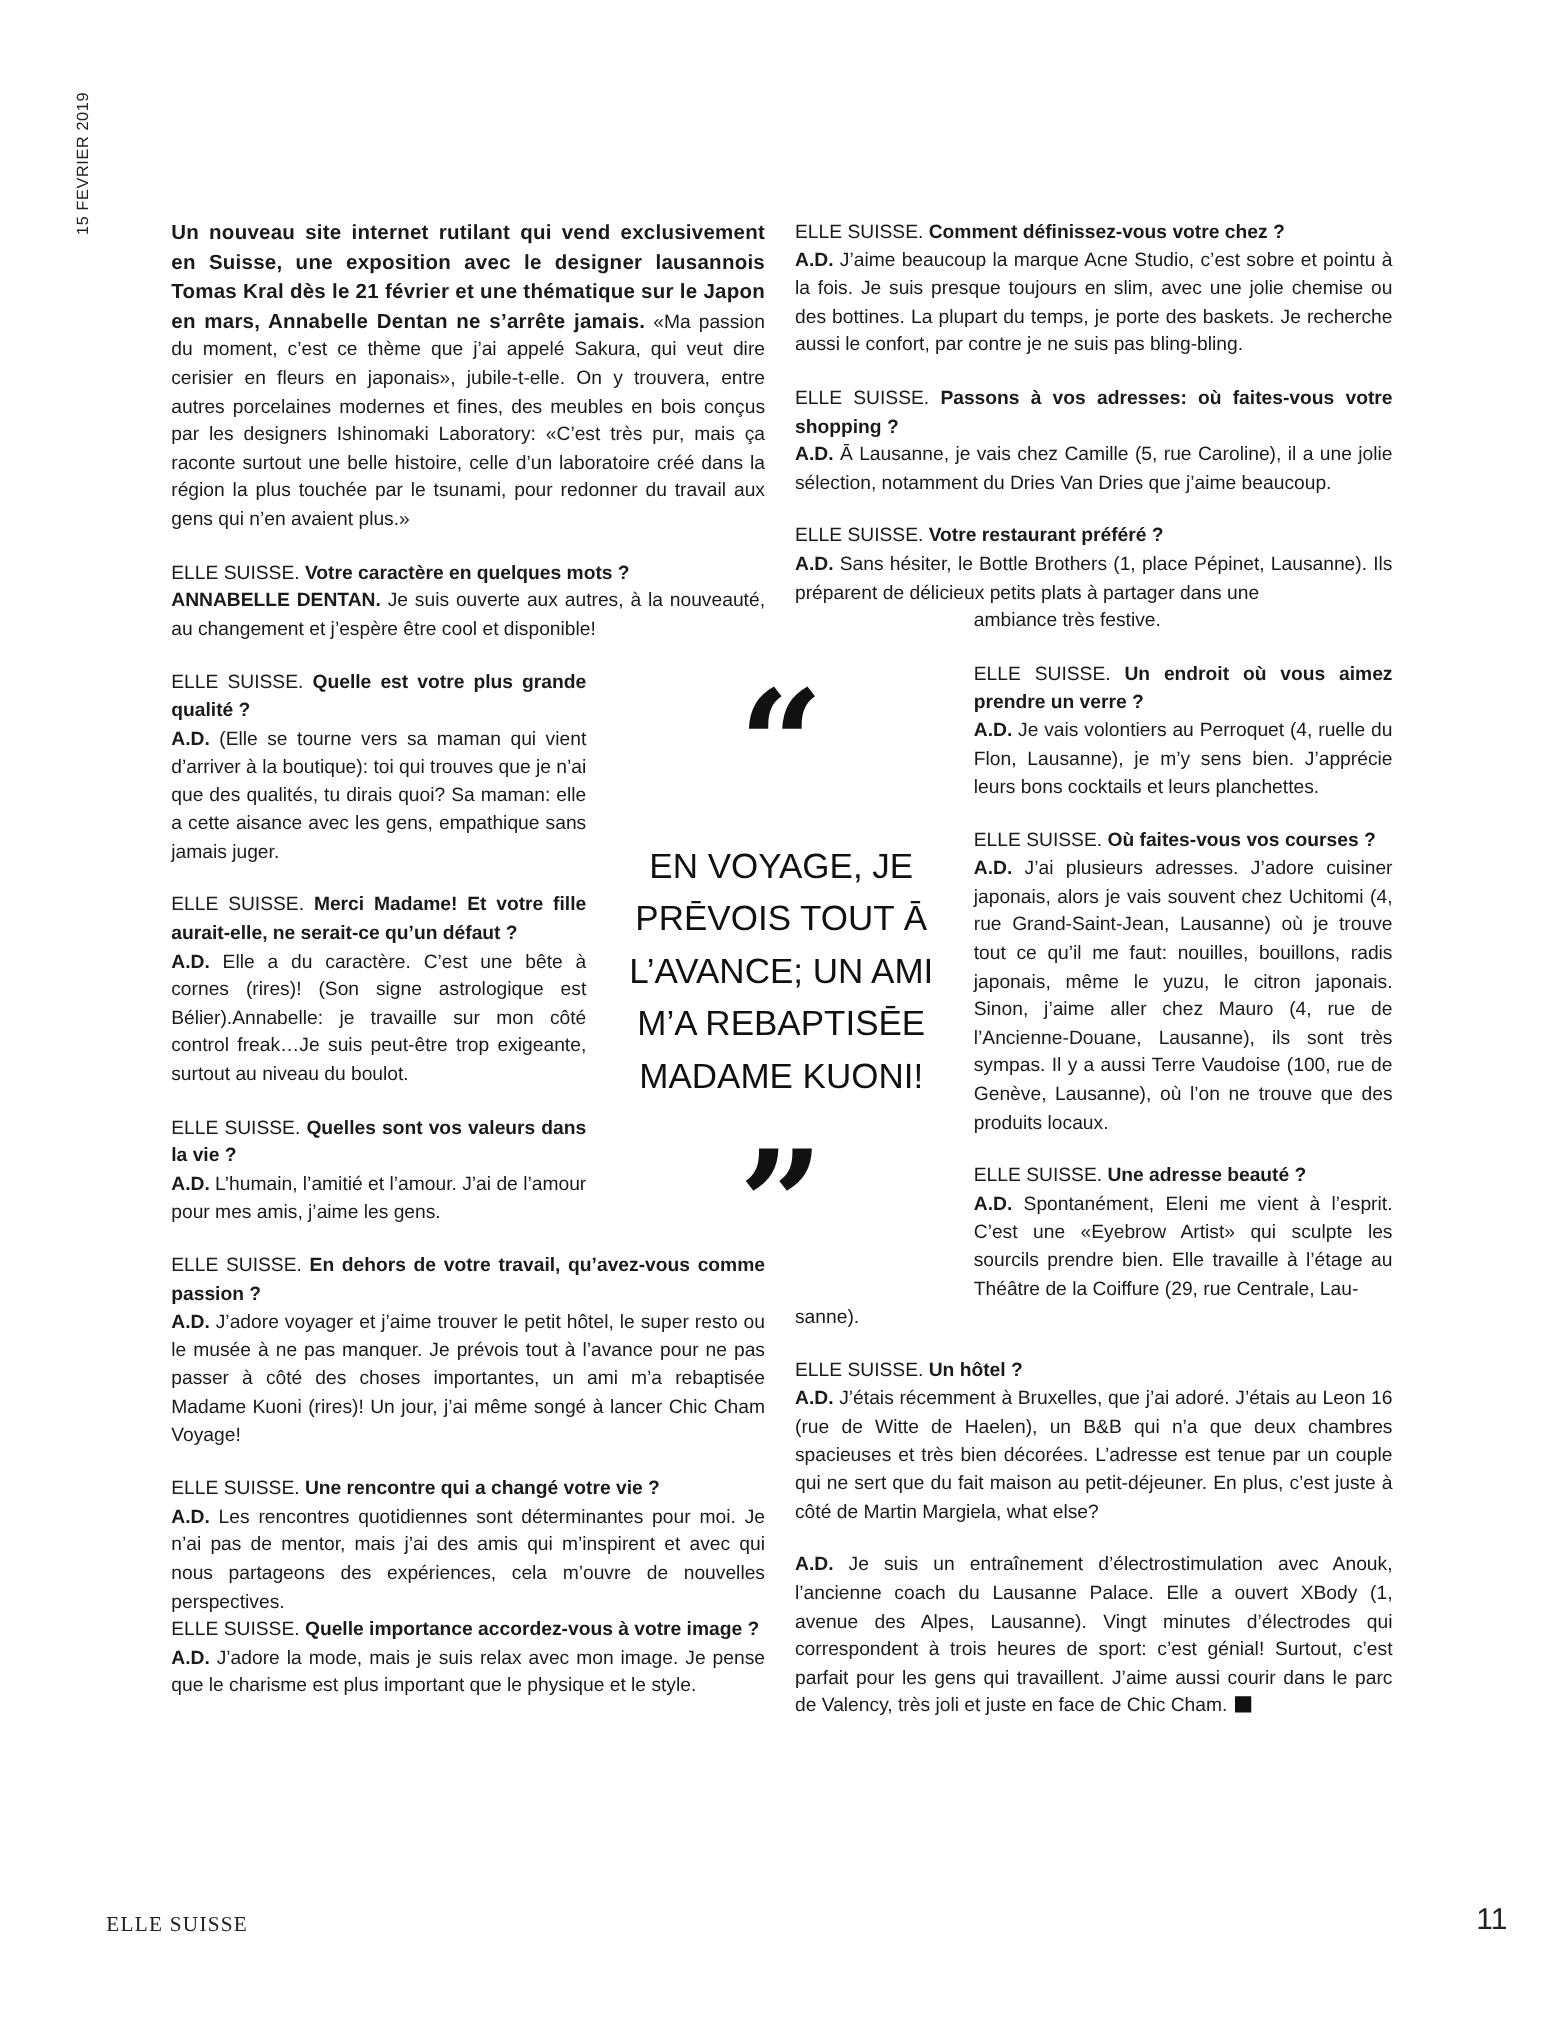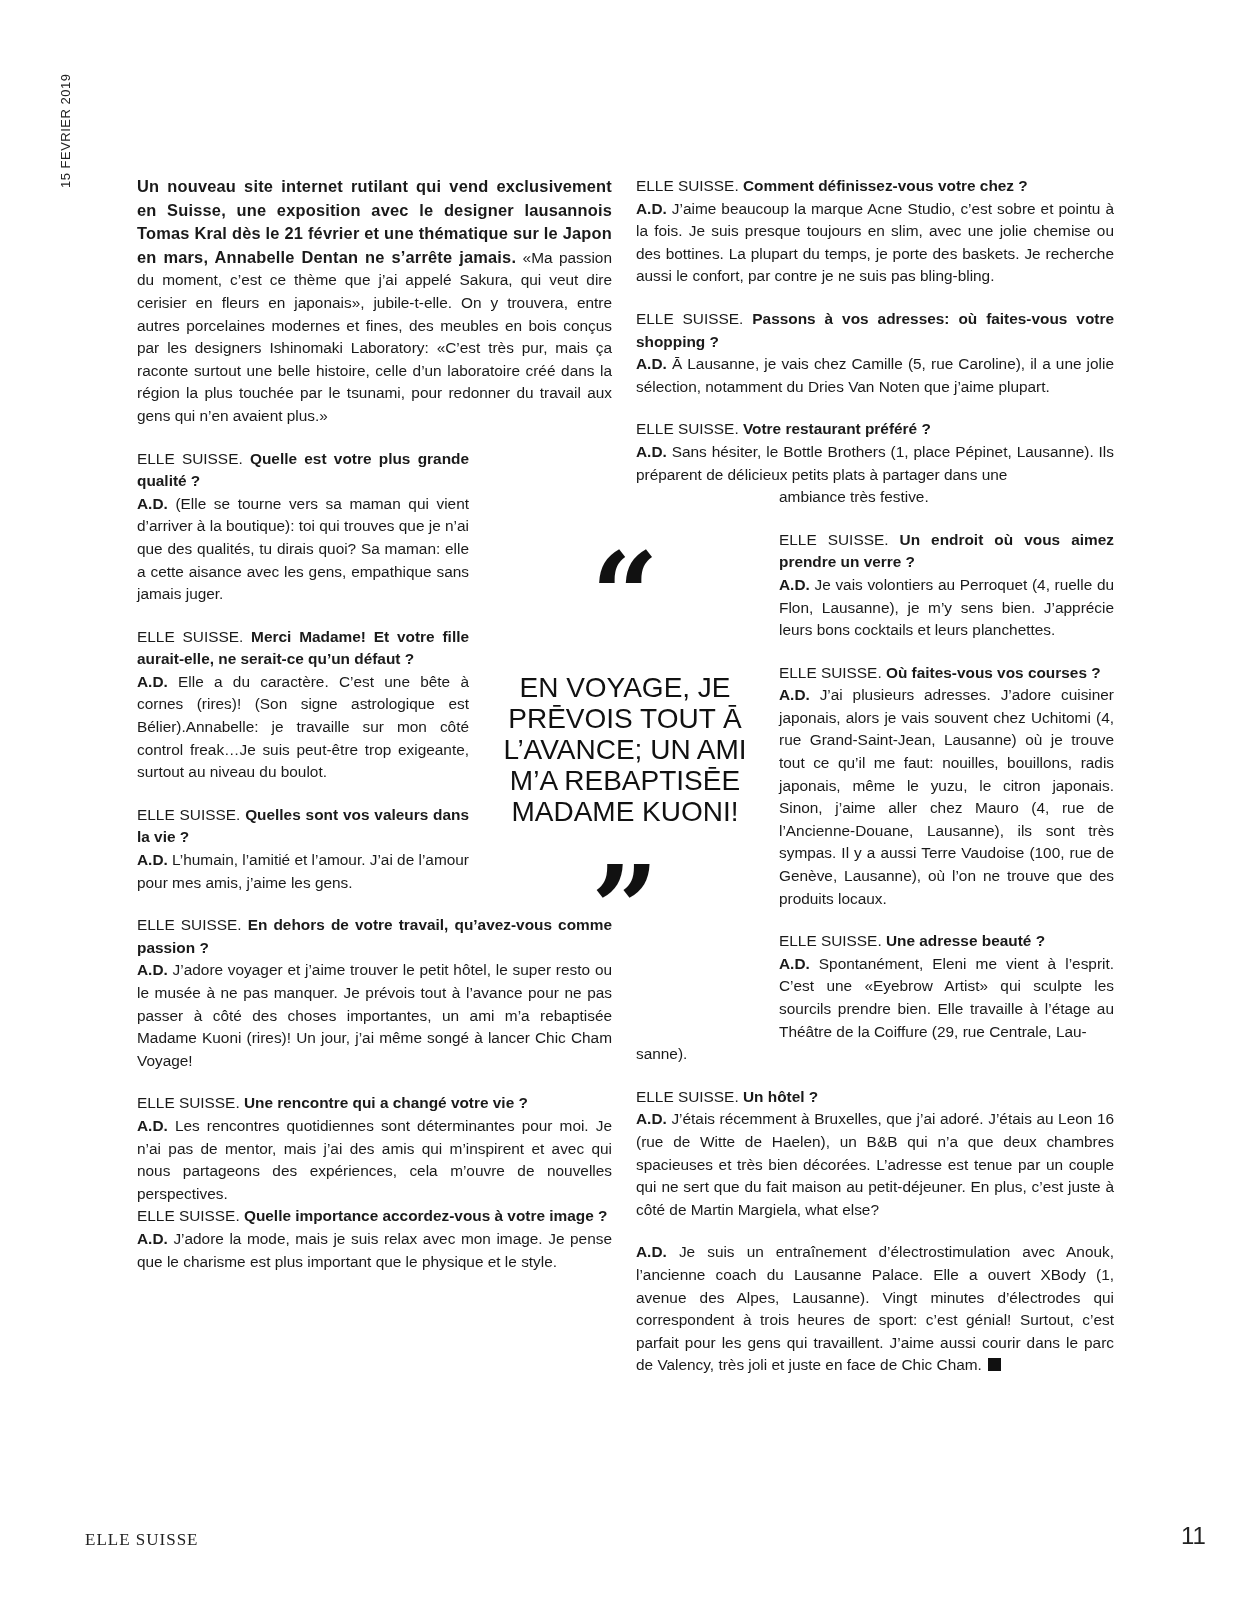--- a/index.html
+++ b/index.html
@@ -45,21 +45,21 @@
     font-weight: 700;
     font-size: 118px;
     line-height: 80px;
     height: 80px;
     color: #111;
   }
   .quote-open { margin-top: 8px; }
   .quote-text {
     margin-top: 36px;
     font-size: 28px;
-    line-height: 31px;
+    line-height: 42px;
     font-weight: 400;
     text-transform: uppercase;
     color: #111;
   }
   .quote-close { margin-top: 42px; }
   .end-mark {
     display: inline-block;
     width: 13px; height: 13px;
     background: #111;
     margin-left: 6px;
@@ -78,20 +78,24 @@
 </head>
 <body>
 
 <div class="side-date">15 FEVRIER 2019</div>
 
 <div class="col col-left">
   <p class="block">
     <span class="lead-bold">Un nouveau site internet rutilant qui vend exclusivement en Suisse, une exposition avec le designer lausannois Tomas Kral dès le 21 février et une thématique sur le Japon en mars, Annabelle Dentan ne s’arrête jamais.</span><span> «Ma passion du moment, c’est ce thème que j’ai appelé Sakura, qui veut dire cerisier en fleurs en japonais», jubile-t-elle. On y trouvera, entre autres porcelaines modernes et fines, des meubles en bois conçus par les designers Ishinomaki Laboratory: «C’est très pur, mais ça raconte surtout une belle histoire, celle d’un laboratoire créé dans la région la plus touchée par le tsunami, pour redonner du travail aux gens qui n’en avaient plus.»</span>
   </p>
 
+  <div class="block">
+    <span class="q"><span class="q-brand">ELLE SUISSE.</span> <span>Votre caractère en quelques mots ?</span></span>
+    <span class="a-label">ANNABELLE DENTAN.</span> <span>Je suis ouverte aux autres, à la nouveauté, au changement et j’espère être cool et disponible!</span>
+  </div>
 
   <div class="block narrow">
     <span class="q"><span class="q-brand">ELLE SUISSE.</span> <span>Quelle est votre plus grande qualité ?</span></span>
     <span class="a-label">A.D.</span> <span>(Elle se tourne vers sa maman qui vient d’arriver à la boutique): toi qui trouves que je n’ai que des qualités, tu dirais quoi? Sa maman: elle a cette aisance avec les gens, empathique sans jamais juger.</span>
   </div>
 
   <div class="block narrow">
     <span class="q"><span class="q-brand">ELLE SUISSE.</span> <span>Merci Madame! Et votre fille aurait-elle, ne serait-ce qu’un défaut ?</span></span>
     <span class="a-label">A.D.</span> <span>Elle a du caractère. C’est une bête à cornes (rires)! (Son signe astrologique est Bélier).Annabelle: je travaille sur mon côté control freak…Je suis peut-être trop exigeante, surtout au niveau du boulot.</span>
   </div>
@@ -124,21 +128,21 @@
 </div>
 
 <div class="col col-right">
   <div class="block">
     <span class="q"><span class="q-brand">ELLE SUISSE.</span> <span>Comment définissez-vous votre chez ?</span></span>
     <span class="a-label">A.D.</span> <span>J’aime beaucoup la marque Acne Studio, c’est sobre et pointu à la fois. Je suis presque toujours en slim, avec une jolie chemise ou des bottines. La plupart du temps, je porte des baskets. Je recherche aussi le confort, par contre je ne suis pas bling-bling.</span>
   </div>
 
   <div class="block">
     <span class="q"><span class="q-brand">ELLE SUISSE.</span> <span>Passons à vos adresses: où faites-vous votre shopping ?</span></span>
-    <span class="a-label">A.D.</span> <span>Ā Lausanne, je vais chez Camille (5, rue Caroline), il a une jolie sélection, notamment du Dries Van Noten que j’aime plupart.</span>
+    <span class="a-label">A.D.</span> <span>Ā Lausanne, je vais chez Camille (5, rue Caroline), il a une jolie sélection, notamment du Dries Van Dries que j’aime beaucoup.</span>
   </div>
 
   <div class="block">
     <span class="q"><span class="q-brand">ELLE SUISSE.</span> <span>Votre restaurant préféré ?</span></span>
     <span class="a-label">A.D.</span> <span>Sans hésiter, le Bottle Brothers (1, place Pépinet, Lausanne). Ils préparent de délicieux petits plats à partager dans une</span>
     <div class="indent-right">ambiance très festive.</div>
   </div>
 
   <div class="block indent-right">
     <span class="q"><span class="q-brand">ELLE SUISSE.</span> <span>Un endroit où vous aimez prendre un verre ?</span></span>

